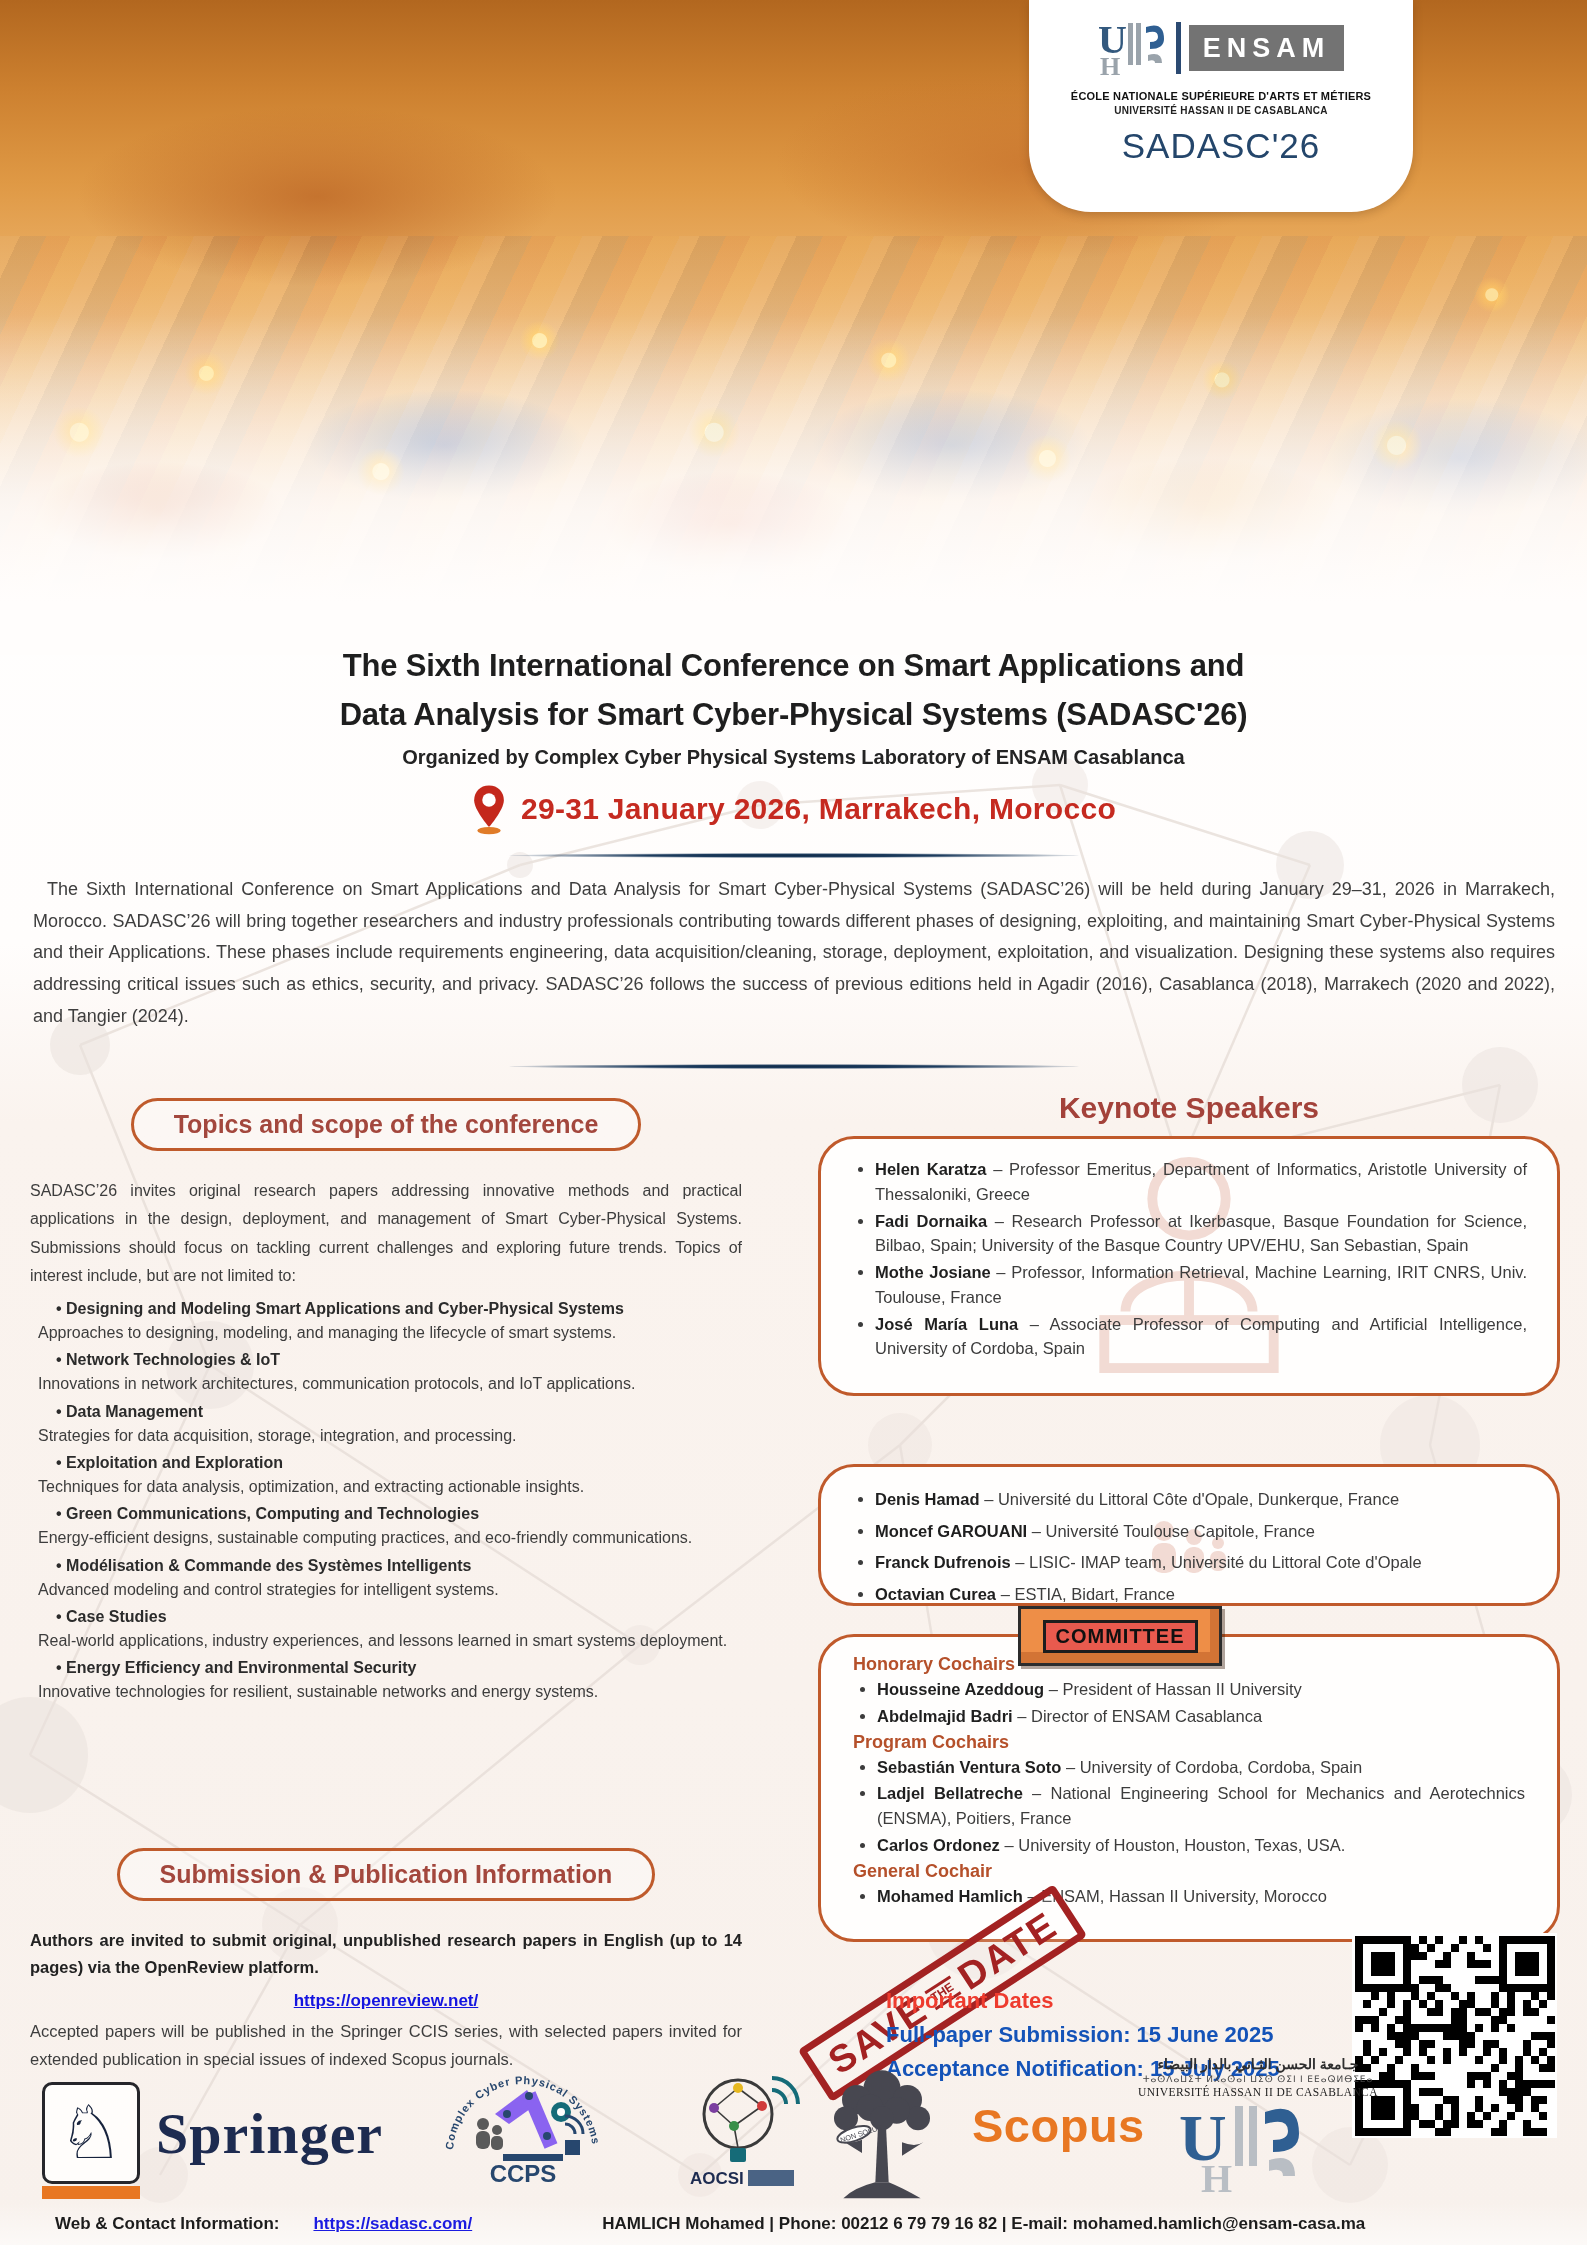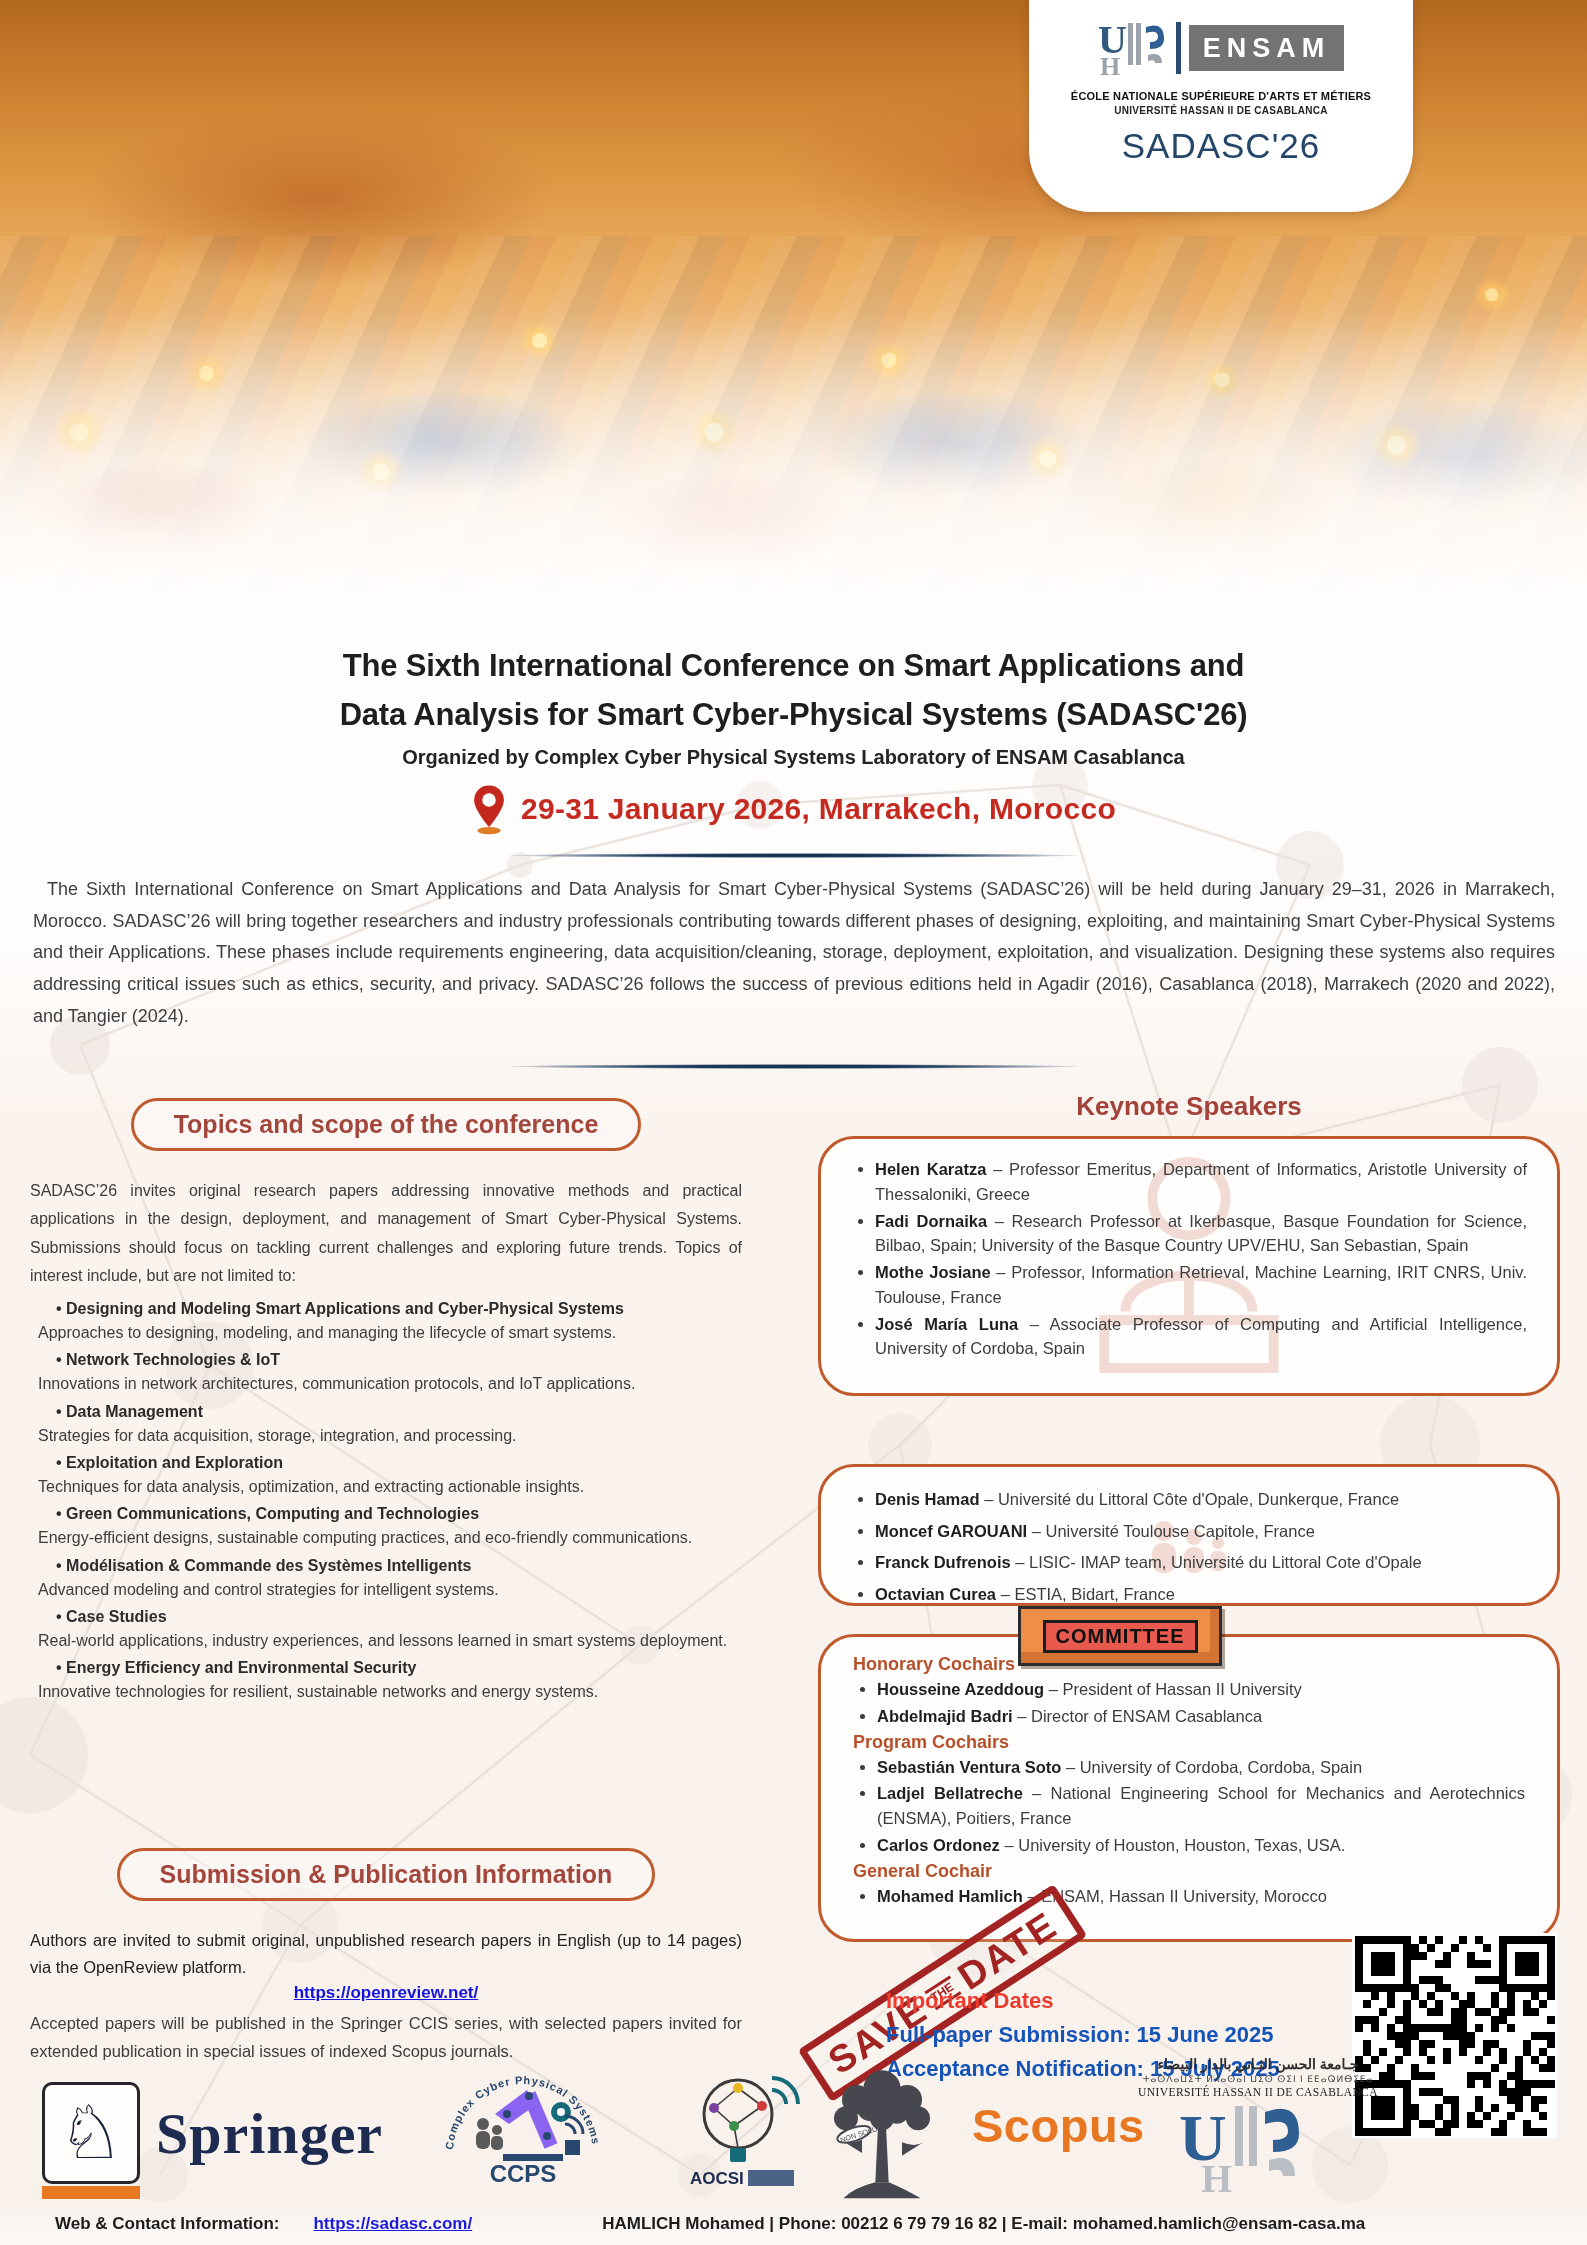--- a/index.html
+++ b/index.html
@@ -61,26 +61,26 @@
     padding:9px 40px;font-size:25px;font-weight:800;color:#a3473d;background:rgba(255,255,255,.35);}
   
   .topics{position:absolute;left:30px;top:1098px;width:712px;z-index:2;}
   .lead{margin:26px 0 6px;font-size:16px;line-height:1.78;text-align:justify;color:#3d3d3d;}
   .topic-list{margin:4px 0 0;padding:0 0 0 26px;list-style:none;}
   .topic-list li{margin:0;}
   .tt{font-weight:800;color:#2b2b2b;font-size:16px;line-height:1.5;margin-top:4px;}
   .tt::before{content:"•  ";font-weight:800;}
   .td{font-size:16px;line-height:1.46;text-align:justify;color:#3d3d3d;margin-left:-18px;}
   .submission{position:absolute;left:30px;top:1848px;width:712px;z-index:2;}
-  .sub-invite{margin:26px 0 2px;font-size:16.5px;font-weight:400;line-height:1.65;text-align:justify;color:#222;}
+  .sub-invite{margin:26px 0 10px;font-size:16.5px;font-weight:700;line-height:1.65;text-align:justify;color:#222;}
   .sub-link{margin:2px 0;text-align:center;}
   .sub-link a{color:#1414e0;font-weight:800;font-size:17px;text-decoration:underline;}
   .sub-acc{margin:6px 0 0;font-size:16.5px;line-height:1.7;text-align:justify;color:#3d3d3d;}
   
-  .rhead{position:absolute;left:818px;width:742px;margin:0;text-align:center;font-size:26px;font-weight:800;color:#a3423a;z-index:2;}
+  .rhead{position:absolute;left:818px;width:742px;margin:0;text-align:center;font-size:30px;font-weight:800;color:#a3423a;z-index:2;}
   #kh{top:1091px;} #th{top:1420px;}
   .rbox{position:absolute;left:818px;width:742px;border:3px solid #c05a2b;border-radius:36px;background:#fffefd;
     box-sizing:border-box;z-index:2;overflow:hidden;}
   #kbox{top:1136px;height:260px;padding:16px 30px;}
   #tbox{top:1464px;height:142px;padding:16px 30px;}
   #cbox{top:1634px;height:308px;padding:14px 32px;}
   .people-list{margin:0;padding:0 0 0 24px;position:relative;z-index:1;}
   .people-list li{font-size:16.5px;line-height:1.5;text-align:justify;color:#3c3c3c;margin:2px 0;}
   #tbox .people-list li{line-height:1.8;text-align:left;}
   .people-list b{color:#1f1f1f;}

